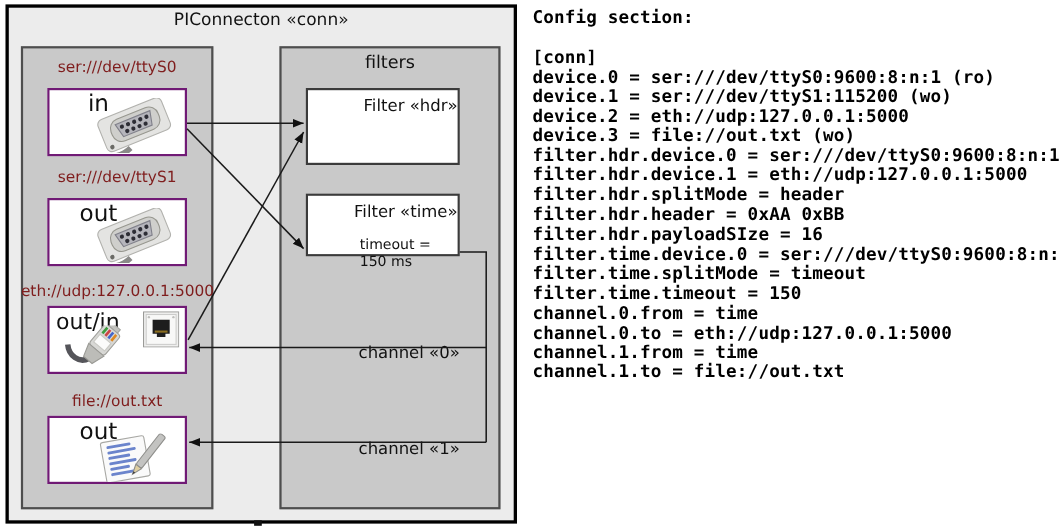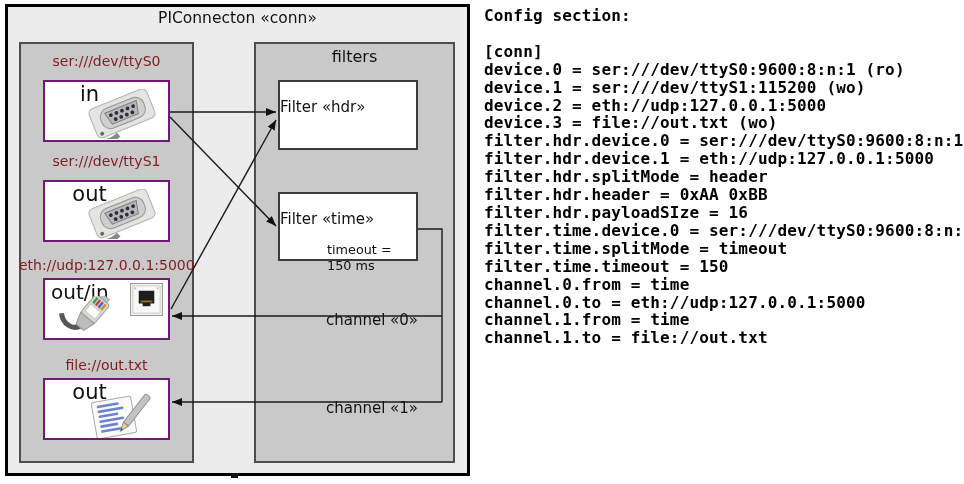--- a/index.html
+++ b/index.html
@@ -37,21 +37,21 @@
   .mode-label{
     position:absolute;top:1px;left:0;right:34px;text-align:center;
     font-size:21px;color:#111;line-height:1.1;
   }
   .mode-label.corner{left:6px;right:auto;text-align:left;font-size:20px;}
   .dev-icon{position:absolute;pointer-events:none;}
   .filter-box{
     position:absolute;left:278px;width:140px;box-sizing:border-box;
     background:#fff;border:2px solid #3b3b3b;
   }
-  .filter-title{text-align:left;margin-top:16px;font-size:15px;color:#111;}
+  .filter-title{text-align:right;margin-top:5px;font-size:15px;color:#111;}
   .filter-props{margin:9px 4px 0 7px;font-size:12.8px;line-height:15.5px;color:#111;}
   .filter-box.time .filter-props{margin-top:14px;margin-left:47px;}
   .channel-label{
     position:absolute;width:120px;text-align:right;left:298px;
     font-size:15px;color:#111;white-space:nowrap;margin-top:20px;
   }
   .wires{position:absolute;left:0;top:0;pointer-events:none;}
   
   .config{
     position:absolute;left:484px;top:7px;margin:0;
@@ -161,21 +161,21 @@
         <rect x="45" y="-4" width="6.5" height="36" rx="2" fill="#c3c3c1" stroke="#8f8f8c"></rect>
         <path d="M45,32 L51.5,32 L48.2,41 z" fill="#e0cfa0" stroke="#8f8f8c"></path>
         <path d="M47.2,38.3 L49.2,38.3 L48.2,41 z" fill="#3a3a3a"></path>
       </g>
     </svg>
   </div>
 
   <div class="filter-box" style="top:80px;height:70px">
     <div class="filter-title">Filter «hdr»</div>
   </div>
-  <div class="filter-box time" style="top:192px;height:69px">
+  <div class="filter-box time" style="top:176px;height:57px">
     <div class="filter-title">Filter «time»</div>
     <div class="filter-props">
       <div>timeout = 150 ms</div>
     </div>
   </div>
 
   <div class="channel-label" style="top:291px">channel «0»</div>
   <div class="channel-label" style="top:379px">channel «1»</div>
 
   <svg class="wires" width="480" height="484" viewBox="0 0 480 484">

